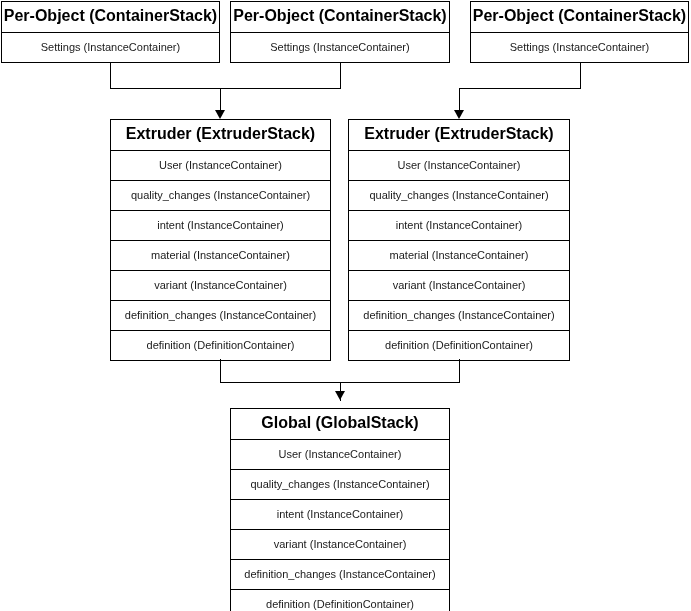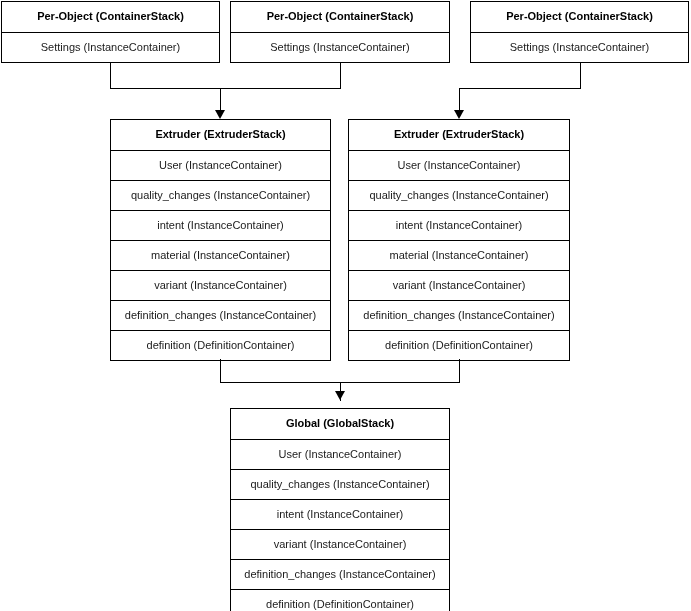--- a/index.html
+++ b/index.html
@@ -32,21 +32,21 @@
     font-size: 11px;
     color: #1a1a1a;
     white-space: nowrap;
     overflow: hidden;
     border-top: 1.6px solid #000000;
   }
   .row.header {
     border-top: none;
     font-weight: bold;
     color: #000000;
-    font-size: 11px;
+    font-size: 16px;
   }
   
   .hline {
     position: absolute;
     height: 0;
     border-top: 1.6px solid #000000;
   }
   .vline {
     position: absolute;
     width: 0;

